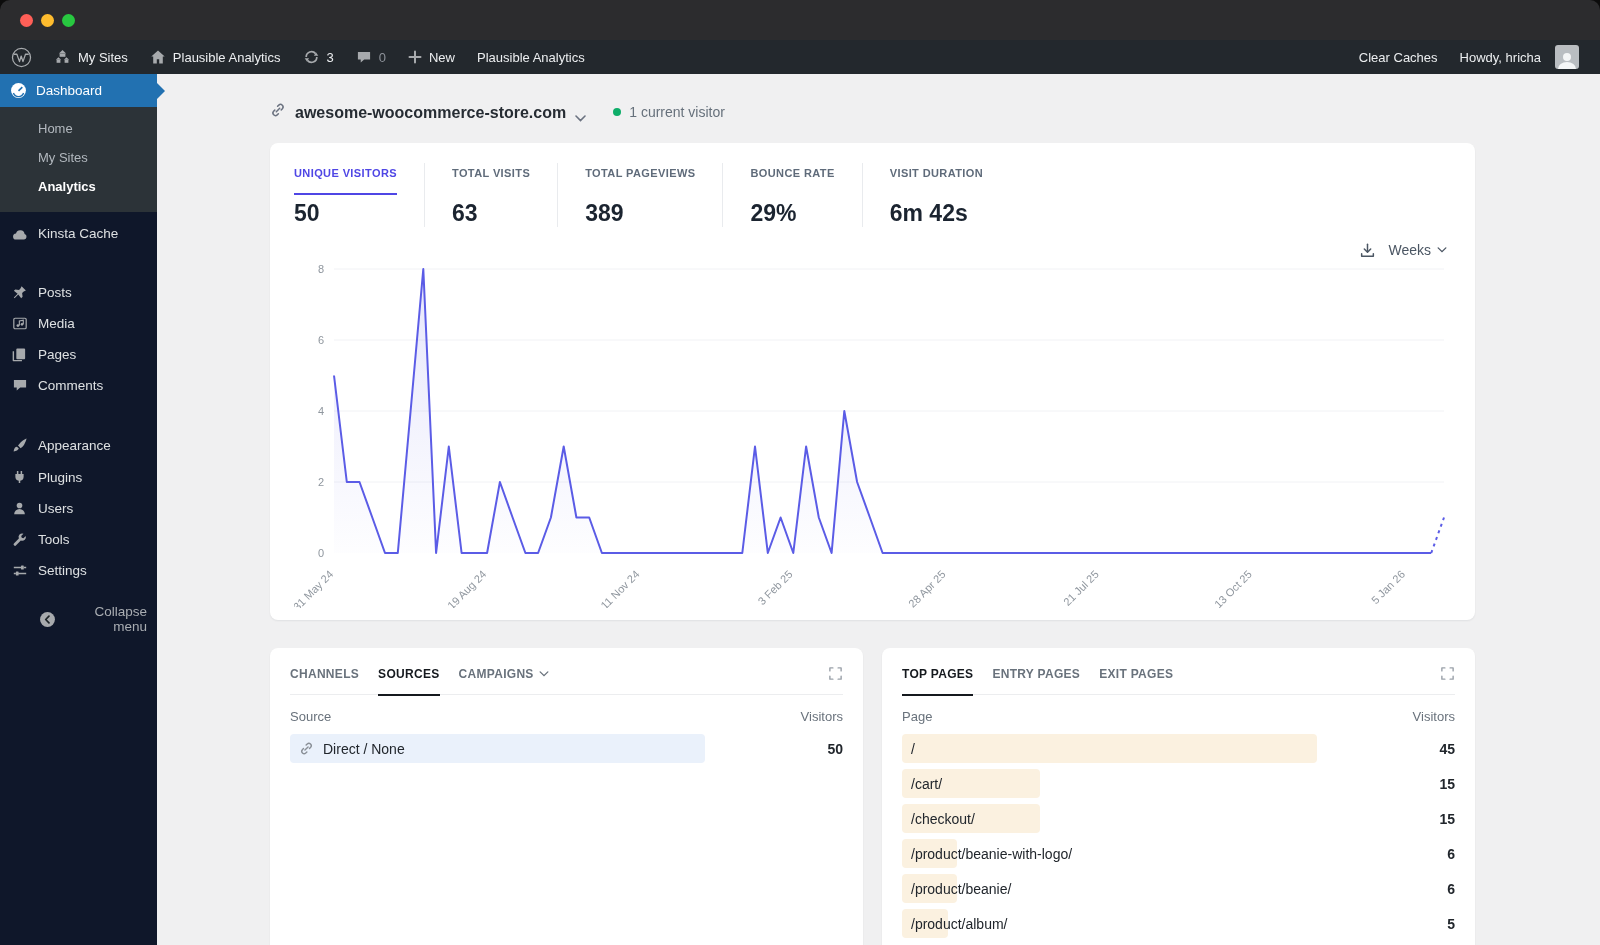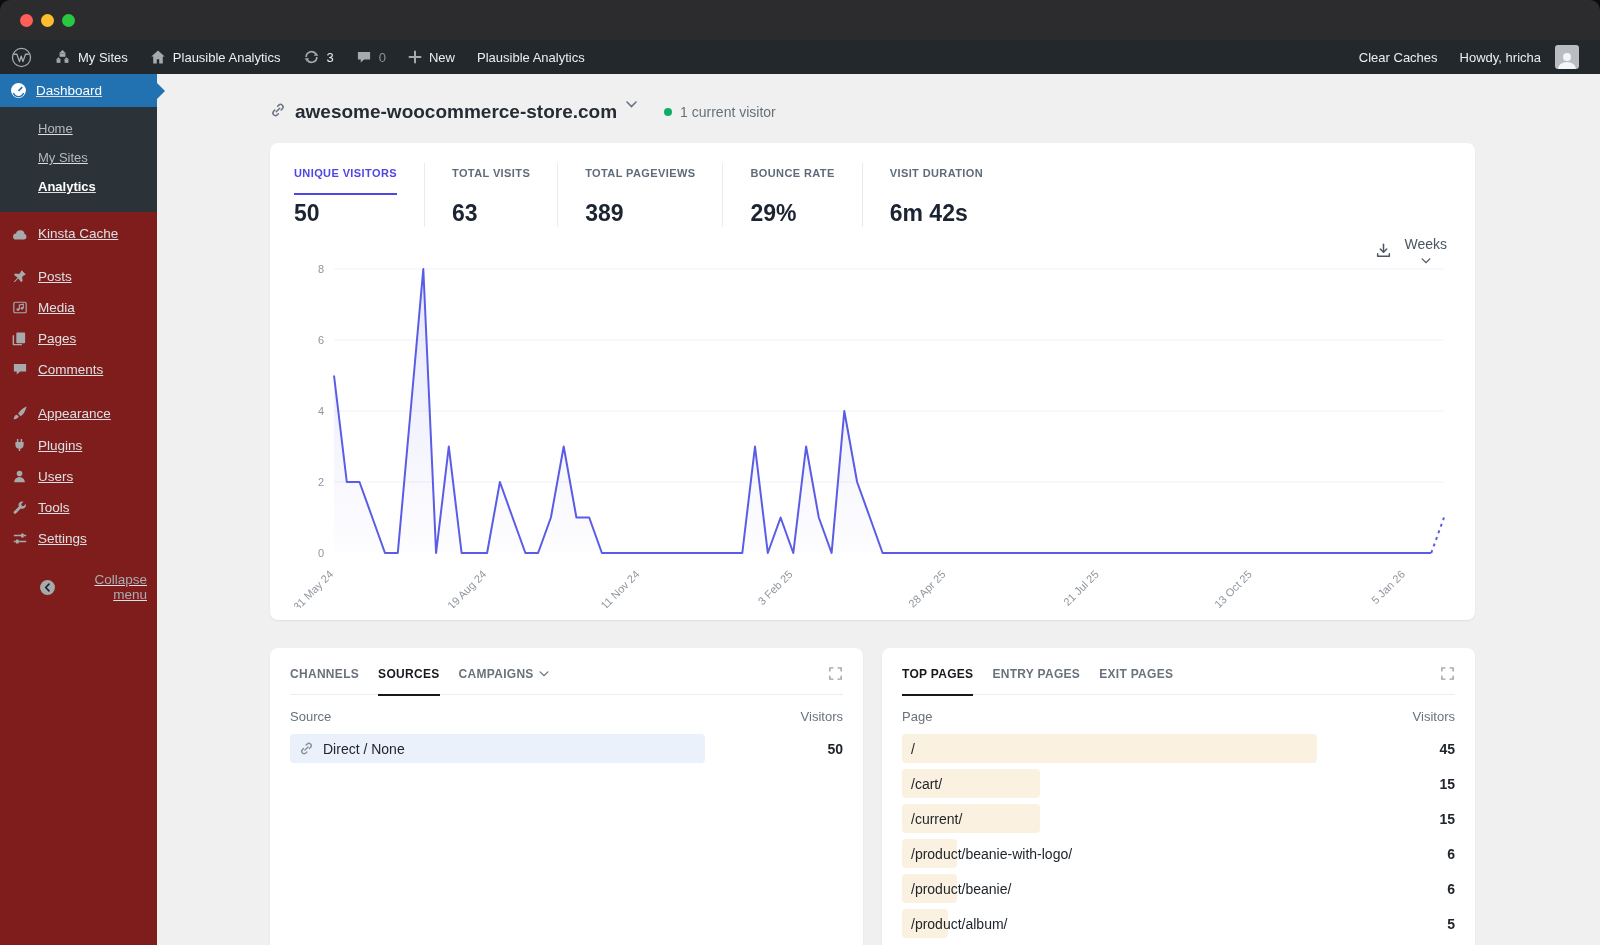--- a/index.html
+++ b/index.html
@@ -19,42 +19,42 @@
   .ab-item { display:flex; align-items:center; gap:7px; padding:0 11px; height:34px; cursor:pointer; }
   .ab-item .ic { display:flex; color:#a7aaad; }
   .ab-item .muted { color:#8d9299; }
   .ab-right { margin-left:auto; display:flex; align-items:center; padding-right:10px; }
   .avatar { width:24px; height:24px; border-radius:3px; background:#b9bdc1; display:flex;
     align-items:flex-end; justify-content:center; overflow:hidden; margin-left:7px; }
 
   .shell { flex:1; display:flex; min-height:0; background:#f0f0f1; }
 
   
-  .sidebar { flex:0 0 157px; background:#7f1d1d; color:#dde0e2; font-size:13.5px;
-    position:relative; z-index:5;text-decoration:underline; }
+  .sidebar { flex:0 0 157px; background:#0f172a; color:#dde0e2; font-size:13.5px;
+    position:relative; z-index:5; }
   .sb-dash { background:#2271b1; color:#fff; position:relative; display:flex; align-items:center;
     gap:9px; padding:8px 10px; cursor:pointer; }
   .sb-dash:after { content:""; position:absolute; right:-16px; top:50%; margin-top:-8px;
     border:8px solid transparent; border-left-color:#2271b1; }
   .sb-sub { background:#2c3338; padding:7px 0 11px; }
   .sb-sub-item { padding:7px 10px 7px 38px; color:#b2b8be; cursor:pointer; font-size:13px; }
   .sb-sub-item.current { color:#fff; font-weight:700; }
   .sb-item { display:flex; align-items:center; gap:9px; padding:8px 10px; cursor:pointer;text-align:right; }
   .sb-item .ic { width:19px; display:flex; justify-content:center; color:#a7aaad; }
-  .sb-group { margin-top:12px; }
+  .sb-group { margin-top:28px; }
   .sb-group.first { margin-top:6px; }
   .sb-group.collapse-group { margin-top:10px;margin-left:29px; }
   .sb-group.collapse-group .sb-item { color:#a9adb2; }
 
   
   .content { flex:1; min-width:0; padding-top:20px; }
   .content-inner { width:1205px; margin-left:113px; }
 
   .topbar { display:flex; align-items:center; height:36px; margin-bottom:13px; }
-  .site-sel { display:flex; align-items:flex-start; gap:9px; font-size:19px; font-weight:600;
+  .site-sel { display:flex; align-items:flex-end; gap:9px; font-size:16px; font-weight:600;
     color:#262c33; cursor:pointer; }
   .site-sel .chev, .range .chev { color:#6b7280; display:flex; }
   .visitors { display:flex; align-items:center; gap:8px; margin-left:27px; color:#66707b; font-size:14px; }
   .vdot { width:8px; height:8px; border-radius:50%; }
   .topbar-right { margin-left:auto; display:flex; align-items:center; gap:24px; }
   .filter { display:flex; align-items:center; gap:7px; color:#3c4650; font-size:14px;
     font-weight:500; cursor:pointer; }
   .range { width:186px; height:35px; background:#fff; border-radius:6px;
     box-shadow:0 1px 2px rgba(16,24,40,.12); display:flex; align-items:center;
     padding:0 13px; font-size:14px; font-weight:600; color:#1f2937; cursor:pointer; }
@@ -67,21 +67,21 @@
   .stat { padding-right:27px; margin-right:27px; border-right:1px solid #e9ebee; cursor:pointer; }
   .stat:last-child { border-right:none; }
   .stat .lb { display:inline-block; font-size:11px; font-weight:700; letter-spacing:.4px;
     color:#5f6b7a; padding-bottom:14px; border-bottom:2px solid transparent; margin-bottom:5px; }
   .stat.active .lb { color:#4f46e5; border-bottom-color:#4f46e5; }
   .stat .vl { font-size:23px; font-weight:700; color:#1b2430; }
 
   .chart-controls { display:flex; justify-content:flex-end; align-items:center; gap:12px;
     color:#4b5663; font-size:14px; margin:10px 4px 0; height:26px; }
   .chart-controls .ic { display:flex; color:#4b5663; cursor:pointer; }
-  .interval { display:flex; align-items:center; gap:6px; cursor:pointer;flex-direction:column; }
+  .interval { display:flex; align-items:center; gap:6px; cursor:pointer; }
   .chart-wrap text { font-size:11px; fill:#8f969e; }
 
   .cards-row { display:flex; gap:19px; }
   .half { width:593px; height:420px; padding:18px 20px; }
   .tabs { display:flex; align-items:center; gap:19px; border-bottom:1px solid #ecedef;
     padding-bottom:13px; }
   .tab { font-size:12px; font-weight:600; letter-spacing:.3px; color:#69727c;
     cursor:pointer; position:relative; display:flex; align-items:center; gap:5px; }
   .tab.active { color:#15191e; font-weight:700; }
   .tab.active:after { content:""; position:absolute; left:0; right:0; bottom:-15px;
@@ -452,21 +452,21 @@
               <div class="trow">
                 <span class="bar" style="background:#fbf1e0;width:25.0%"></span>
                 <span class="lbl">
                   <span>/cart/</span>
                 </span>
                 <span class="val">15</span>
               </div>
               <div class="trow">
                 <span class="bar" style="background:#fbf1e0;width:25.0%"></span>
                 <span class="lbl">
-                  <span>/current/</span>
+                  <span>/checkout/</span>
                 </span>
                 <span class="val">15</span>
               </div>
               <div class="trow">
                 <span class="bar" style="background:#fbf1e0;width:10.0%"></span>
                 <span class="lbl">
                   <span>/product/beanie-with-logo/</span>
                 </span>
                 <span class="val">6</span>
               </div>

